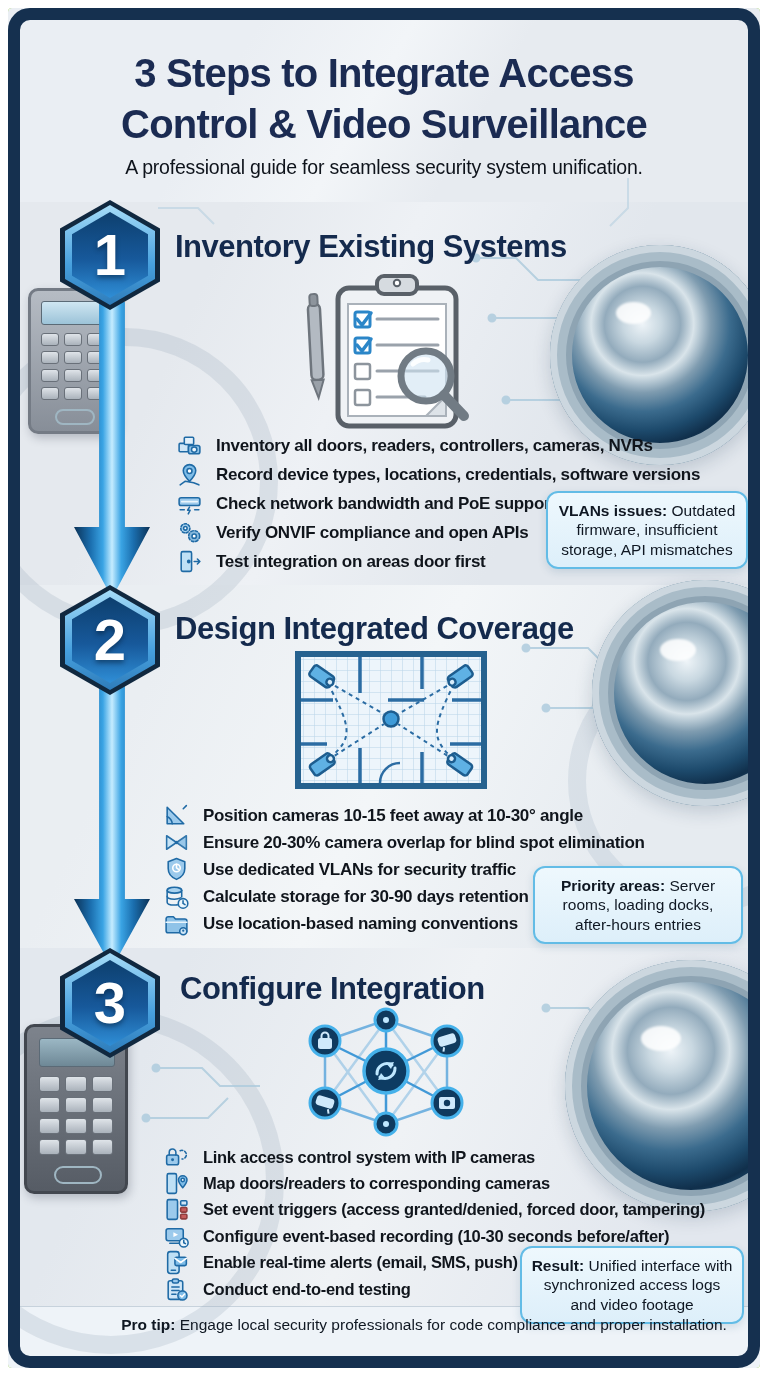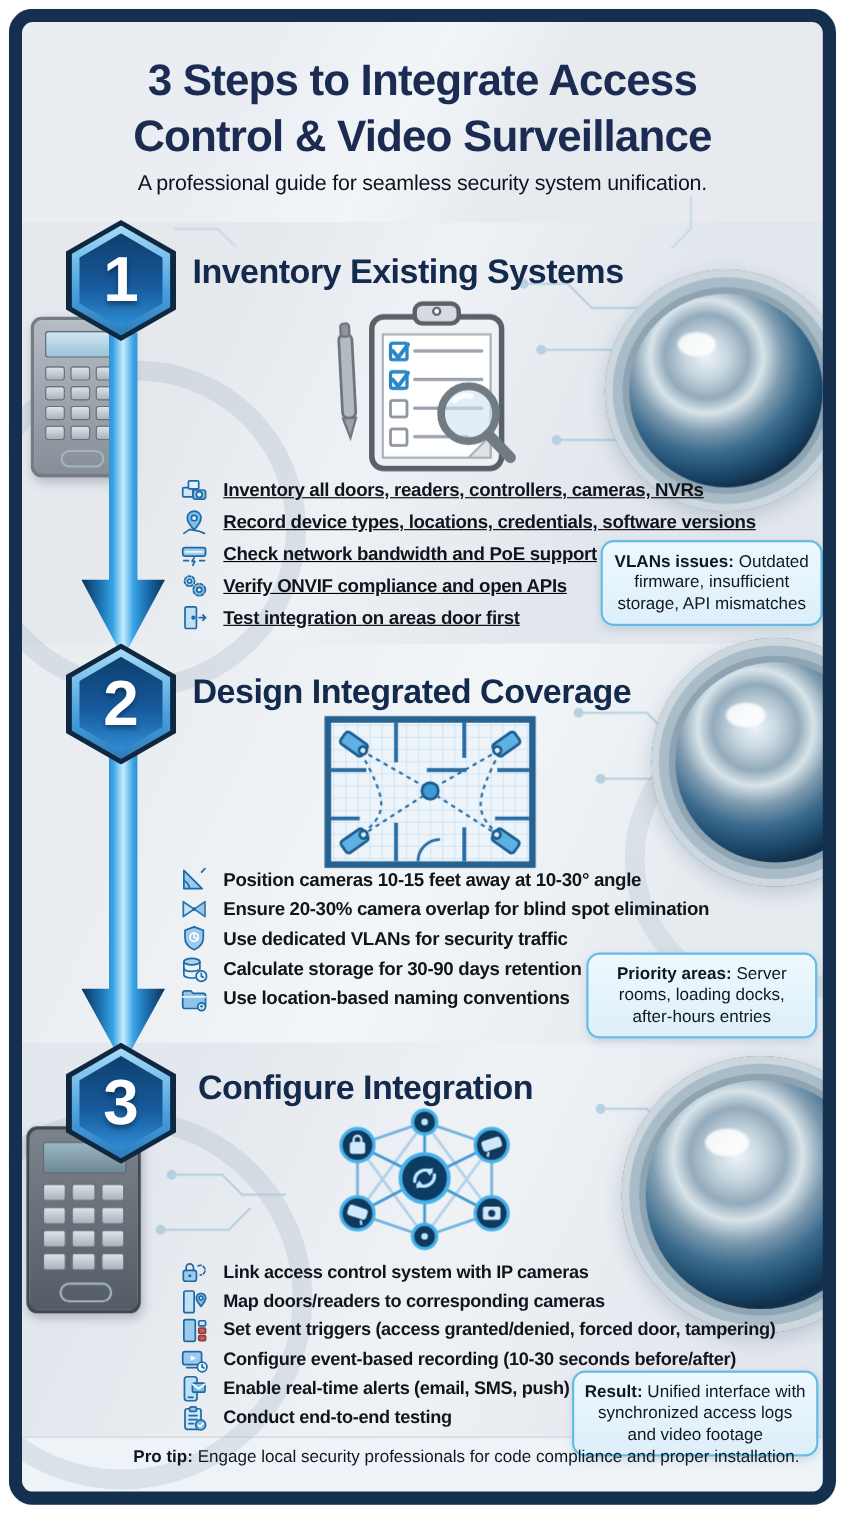--- a/index.html
+++ b/index.html
@@ -1,20 +1,20 @@
 <!DOCTYPE html>
 <html><head>
 <meta charset="utf-8">
 <style>
   html,body{margin:0;padding:0;background:#fff;}
   body{width:768px;height:1376px;overflow:hidden;font-family:"Liberation Sans",sans-serif;}
   #stage{position:relative;width:768px;height:1376px;background:#fff;}
   
   #frame{position:absolute;inset:8px;border:12px solid #15304f;border-radius:22px;z-index:60;pointer-events:none;}
-  #inner{position:absolute;inset:8px;border-radius:20px;overflow:hidden;background:#e5e5e5;}
+  #inner{position:absolute;inset:8px;border-radius:4px;overflow:hidden;background:#84cc16;}
   .zone{position:absolute;left:0;width:100%;}
   #zone-header{top:0;height:194px;background:linear-gradient(120deg,#eaeef3 30%,#f2f5f8 48%,#e7ebf0 62%);}
   #zone-s1{top:194px;height:383px;background:linear-gradient(115deg,#e5e9ee 25%,#eef1f5 45%,#e2e7ed 70%);}
   #zone-s2{top:577px;height:363px;background:linear-gradient(115deg,#eaeef2 20%,#f3f6f8 50%,#e6ebf0 80%);}
   #zone-s3{top:940px;height:358px;background:linear-gradient(115deg,#e3e8ee 20%,#eff2f5 52%,#e2e7ee 85%);}
   #zone-footer{top:1298px;height:62px;background:#eef3f8;border-top:1px solid #c7d2dc;}
 
   
   .lens{position:absolute;border-radius:50%;z-index:1;
     background:radial-gradient(circle at 42% 36%, #eef4f8 0%, #c9d8e1 10%, #93abbc 20%, #d9e4ea 27%, #7f9cb0 36%, #3b6b8d 46%, #1d4a6c 56%, #102f4b 64%, #1d4f74 72%, #0a2238 100%);
@@ -61,22 +61,22 @@
   .illu{position:absolute;z-index:3;}
   #illu-1{left:272px;top:260px;width:202px;height:166px;}
   #illu-2{left:284px;top:640px;width:198px;height:144px;}
   #illu-3{left:287px;top:998px;width:182px;height:132px;}
 
   .bullets{list-style:none;margin:0;padding:0;position:absolute;display:flex;flex-direction:column;z-index:3;}
   .bullet{display:flex;align-items:center;gap:13px;}
   .bicon{width:27px;height:27px;flex:0 0 27px;display:flex;}
   .bicon svg{width:100%;height:100%;}
   .btext{font-size:17px;font-weight:700;color:#10151c;letter-spacing:-.3px;white-space:nowrap;}
-  #bullets-1{left:155px;top:424px;text-decoration:underline;} #bullets-1 .bullet{height:28.8px;}
-  #bullets-2{left:155px;top:778px;text-align:right;} #bullets-2 .bullet{height:27.2px;}
+  #bullets-1{left:168px;top:424px;} #bullets-1 .bullet{height:28.8px;}
+  #bullets-2{left:155px;top:794px;text-align:right;} #bullets-2 .bullet{height:27.2px;}
   #bullets-3{left:155px;top:1136px;} #bullets-3 .bullet{height:26.4px;}
   #bullets-3 .btext{font-size:16.5px;}
 
   .callout{position:absolute;border:2.5px solid #63bce6;background:linear-gradient(#eef8fd,#ddeffa);border-radius:12px;
     padding:8px 9px;text-align:center;font-size:15.5px;color:#0f1722;line-height:1.25;z-index:3;
     box-shadow:0 3px 8px rgba(30,80,120,.15);}
   .callout b{font-weight:700;}
   .callout b::after{content:" ";}
   #callout-1{left:538px;top:483px;width:180px;}
   #callout-2{left:525px;top:858px;width:188px;}

